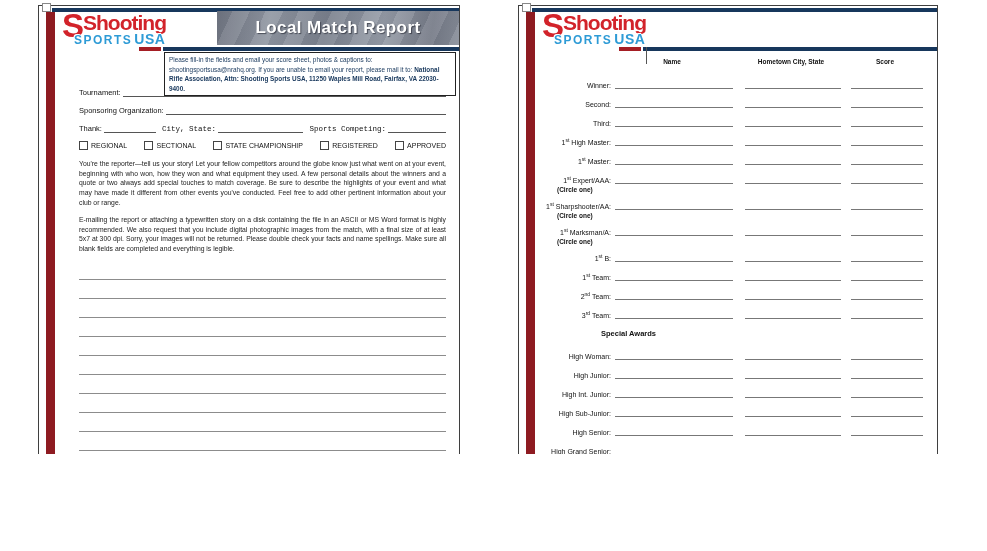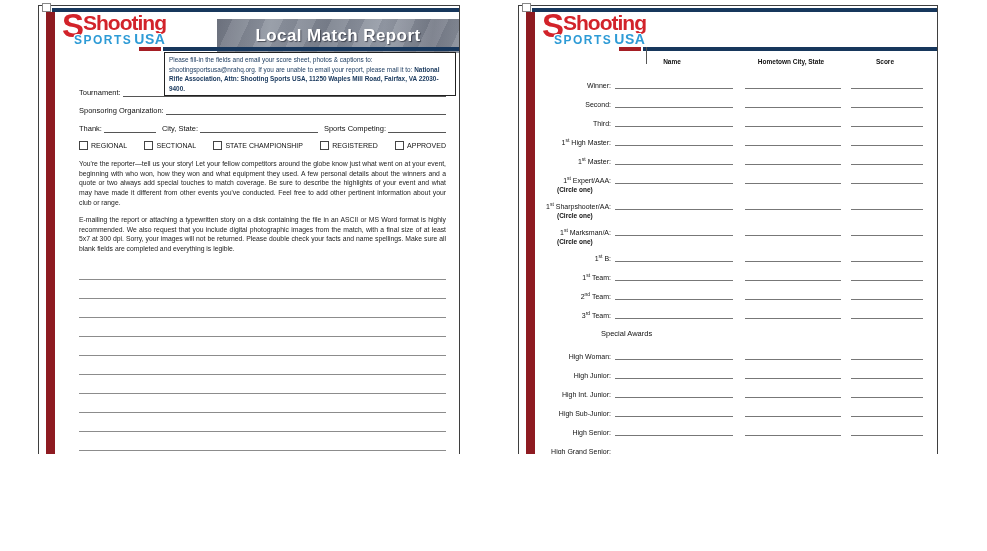--- a/index.html
+++ b/index.html
@@ -11,40 +11,40 @@
   .notch{position:absolute;top:-3px;left:3px;width:7px;height:7px;background:#fff;border:1px solid #888;z-index:6;}
   .topbar{position:absolute;top:2px;left:13px;right:0;height:4px;background:#17375c;}
   .redstripe{position:absolute;top:6px;bottom:3px;left:7px;width:9px;background:#8e1b21;}
   .logo-box{position:absolute;top:7px;left:17px;width:145px;height:34px;background:#fff;z-index:3;}
   .logo{position:relative;width:100%;height:100%;}
   .logo-line1{position:absolute;top:-2px;left:6px;font-size:21px;font-weight:800;color:#d2232a;letter-spacing:-1px;}
   .big-s{font-size:33px;line-height:20px;vertical-align:-7px;font-weight:800;}
   .logo-line2{position:absolute;top:18px;left:18px;font-size:12px;font-weight:800;color:#2e9bd6;letter-spacing:1.5px;
       text-shadow:1px 0 #fff,-1px 0 #fff,0 1px #fff,0 -1px #fff,1px 1px #fff,-1px -1px #fff;}
   .logo-usa{font-size:14px;letter-spacing:0.5px;margin-left:2px;text-align:right;}
-  .banner{position:absolute;top:13px;left:162px;right:0;height:34px;display:flex;align-items:center;
+  .banner{position:absolute;top:5px;left:162px;right:0;height:34px;display:flex;align-items:center;
       background:linear-gradient(100deg,#737884 0%,#949aa5 22%,#7e8490 45%,#9aa0ab 68%,#787d89 88%,#8b919c 100%);margin-left:16px;}
   .banner:after{content:"";position:absolute;inset:0;background:repeating-linear-gradient(115deg,rgba(40,46,60,0.10) 0 14px,rgba(255,255,255,0.06) 14px 30px);}
   .banner-title{position:relative;z-index:1;color:#fff;font-weight:bold;font-size:17px;letter-spacing:0.4px;
       text-shadow:1px 1px 1px rgba(30,34,44,0.65);}
   #page-left .banner-title{margin:0 auto;}
   #page-right .banner-title{margin-left:auto;padding-right:5px;}
   .underbar-navy{position:absolute;top:41px;left:124px;right:0;height:4px;background:#17375c;}
   .underbar-red{position:absolute;top:41px;left:100px;width:22px;height:4px;background:#a51e24;}
   .regmark{position:absolute;left:127px;top:41px;width:1px;height:17px;background:#555;}
   .corner-sq{position:absolute;bottom:2px;right:2px;width:7px;height:7px;background:#17375c;}
 
   
   .instr-box{position:absolute;top:46px;left:125px;right:3px;border:1px solid #222;padding:2px 4px;
       font-size:6.4px;line-height:1.5;color:#17375c;}
   .instr-box b{font-weight:bold;}
   .body-l{position:absolute;top:80px;left:28px;right:13px;margin-left:12px;}
   .frow{display:flex;align-items:flex-end;height:11px;margin-bottom:7px;font-size:7.5px;color:#111;white-space:nowrap;}
   .flabel{margin-right:2px;}
-  .ml6{margin-left:6px;}
+  .ml6{margin-left:6px;font-family:Liberation Mono, monospace;}
   .fl{border-bottom:1px solid #555;height:10px;display:inline-block;}
   .grow{flex:1;}
   .w52{width:52px;}.w58{width:58px;}.w62{width:62px;}
   .cbrow{display:flex;justify-content:space-between;align-items:center;height:11px;margin-bottom:4px;}
   .cbitem{display:flex;align-items:center;font-size:7px;color:#111;white-space:nowrap;}
   .cb{width:7px;height:7px;border:1px solid #444;margin-right:3px;display:inline-block;background:#fff;}
   .para{font-size:6.8px;line-height:1.42;color:#222;margin-top:8px;text-align:justify;}
   .wlines{margin-top:7px;}
   .wline{height:18px;border-bottom:1px solid #8c8c8c;}
   .footer-para{font-size:6.6px;line-height:1.38;color:#222;margin-top:4px;text-align:justify;}
@@ -61,21 +61,21 @@
   .ch-score{margin-left:10px;width:72px;text-align:center;}
   .srows{margin-top:12px;}
   .srow{display:flex;align-items:flex-end;height:12px;margin-bottom:7px;font-size:7px;color:#111;white-space:nowrap;}
   .slabel{width:92px;text-align:right;padding-right:2px;}
   .slabel sup{font-size:5px;}
   .sline{border-bottom:1px solid #777;height:11px;display:inline-block;}
   .nline{width:118px;margin-left:2px;}
   .hline{width:96px;margin-left:12px;}
   .scline{width:72px;margin-left:10px;}
   .snote{font-size:6.5px;font-weight:bold;color:#111;margin:-5px 0 5px;padding-left:38px;}
-  .sa-title{font-size:7.5px;font-weight:normal;color:#111;margin:10px 0 10px 54px;padding-left:28px;}
+  .sa-title{font-size:7.5px;font-weight:bold;color:#111;margin:10px 0 10px 54px;padding-left:28px;}
   .bottom-rows{margin-top:16px;}
   .brow{display:flex;align-items:flex-end;height:12px;font-size:7px;color:#111;white-space:nowrap;}
   .mdline{width:130px;margin-left:2px;}
   .phlabel{margin-left:18px;}
   .phline{width:85px;margin-left:2px;}
   .brow2{margin-top:13px;padding-left:242px;}
 </style>
 </head>
 <body>
 

